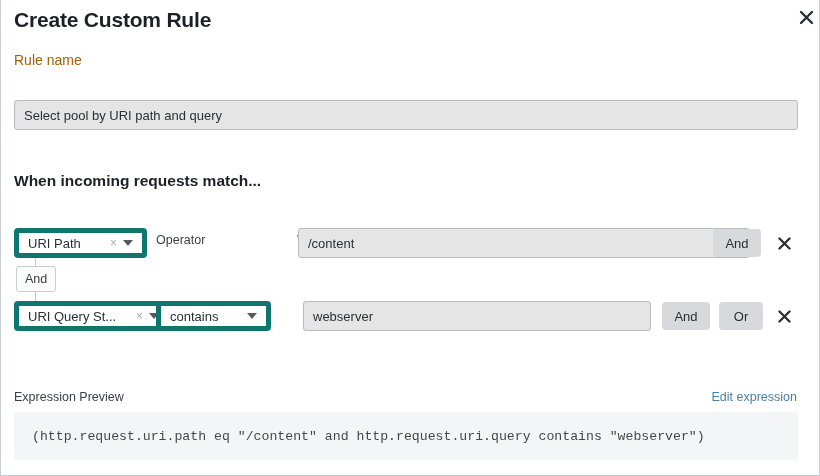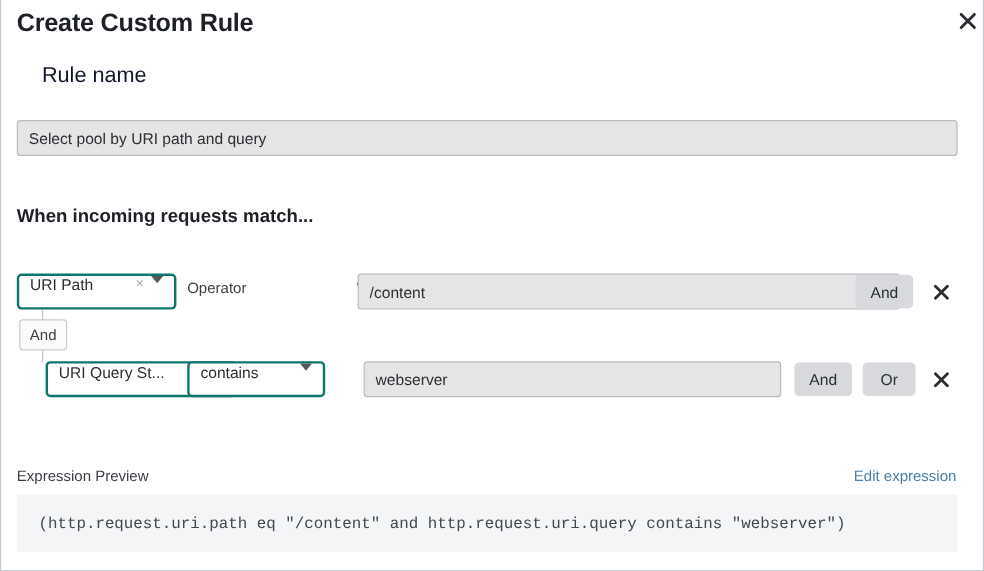--- a/index.html
+++ b/index.html
@@ -43,23 +43,22 @@
     display: flex; align-items: center; justify-content: center;
     background: none; border: none;
     cursor: pointer;
     padding: 0;
   }
   .close-btn svg { display: block; }
 
   
   .field-label {
     position: absolute;
-    font-size: 18px;
-    color: #0f172a;
-    margin-left: 21px;
+    font-size: 14px;
+    color: #a16207;
   }
   .field-help {
     position: absolute;
     font-size: 12.5px;
     color: #6d7278;
   }
   .text-input {
     position: absolute;
     height: 30px;
     border: 1px solid #b8bcc1;
@@ -88,24 +87,25 @@
     top: 207px;
     font-size: 12.5px;
     color: #3b3f45;
     margin-top: 26px;
   }
 
   
   .select {
     position: absolute;
     height: 30px;
-    border: 2px solid #0f766e;
+    border: 5px solid #0f766e;
     border-radius: 4px;
     background: #fff;
     display: flex;
+    align-items: center;
     cursor: pointer;
   }
   .select .sel-text {
     flex: 1 1 auto;
     font-size: 13px;
     color: #2c2f34;
     padding-left: 9px;
     white-space: nowrap;
     overflow: hidden;
   }
@@ -232,21 +232,21 @@
     <span class="sel-caret"></span>
   </div>
   <input class="text-input" style="left: 297px; top: 228px; width: 452px;" value="/content">
   <button class="logic-btn" style="left:712px; top:229px;">And</button>
   <button class="row-delete" style="left:772px; top:232px;">
     <svg width="13" height="13" viewBox="0 0 13 13">
       <path d="M1.5 1.5 L11.5 11.5 M11.5 1.5 L1.5 11.5" stroke="#2b2e33" stroke-width="2.3" stroke-linecap="round"></path>
     </svg>
   </button>
 
-  <div class="select" style="left:13px; top:301px; width:159px;margin-left:24px;">
+  <div class="select" style="left:13px; top:301px; width:159px;">
     <span class="sel-text">URI Query St...</span>
     <span class="sel-clear">×</span>
     <span class="sel-caret"></span>
   </div>
   <div class="select" style="left:155px; top:301px; width:115px;">
     <span class="sel-text">contains</span>
     <span class="sel-caret"></span>
   </div>
   <input class="text-input" style="left: 302px; top: 301px; width: 348px;" value="webserver">
   <button class="logic-btn" style="left:661px; top:302px;">And</button>

